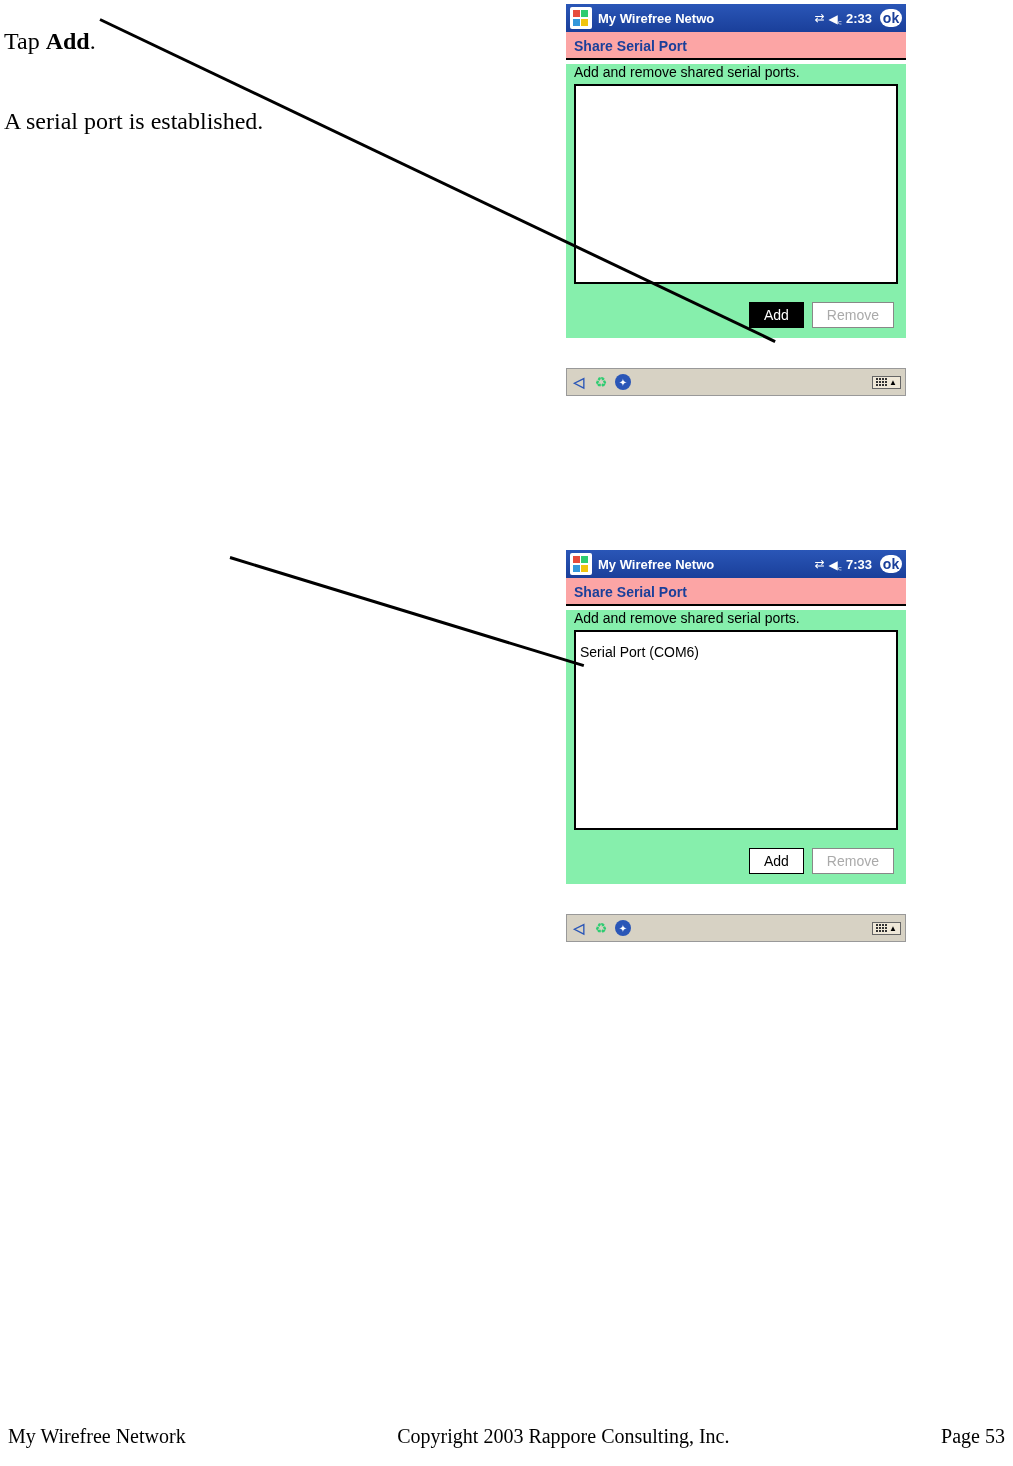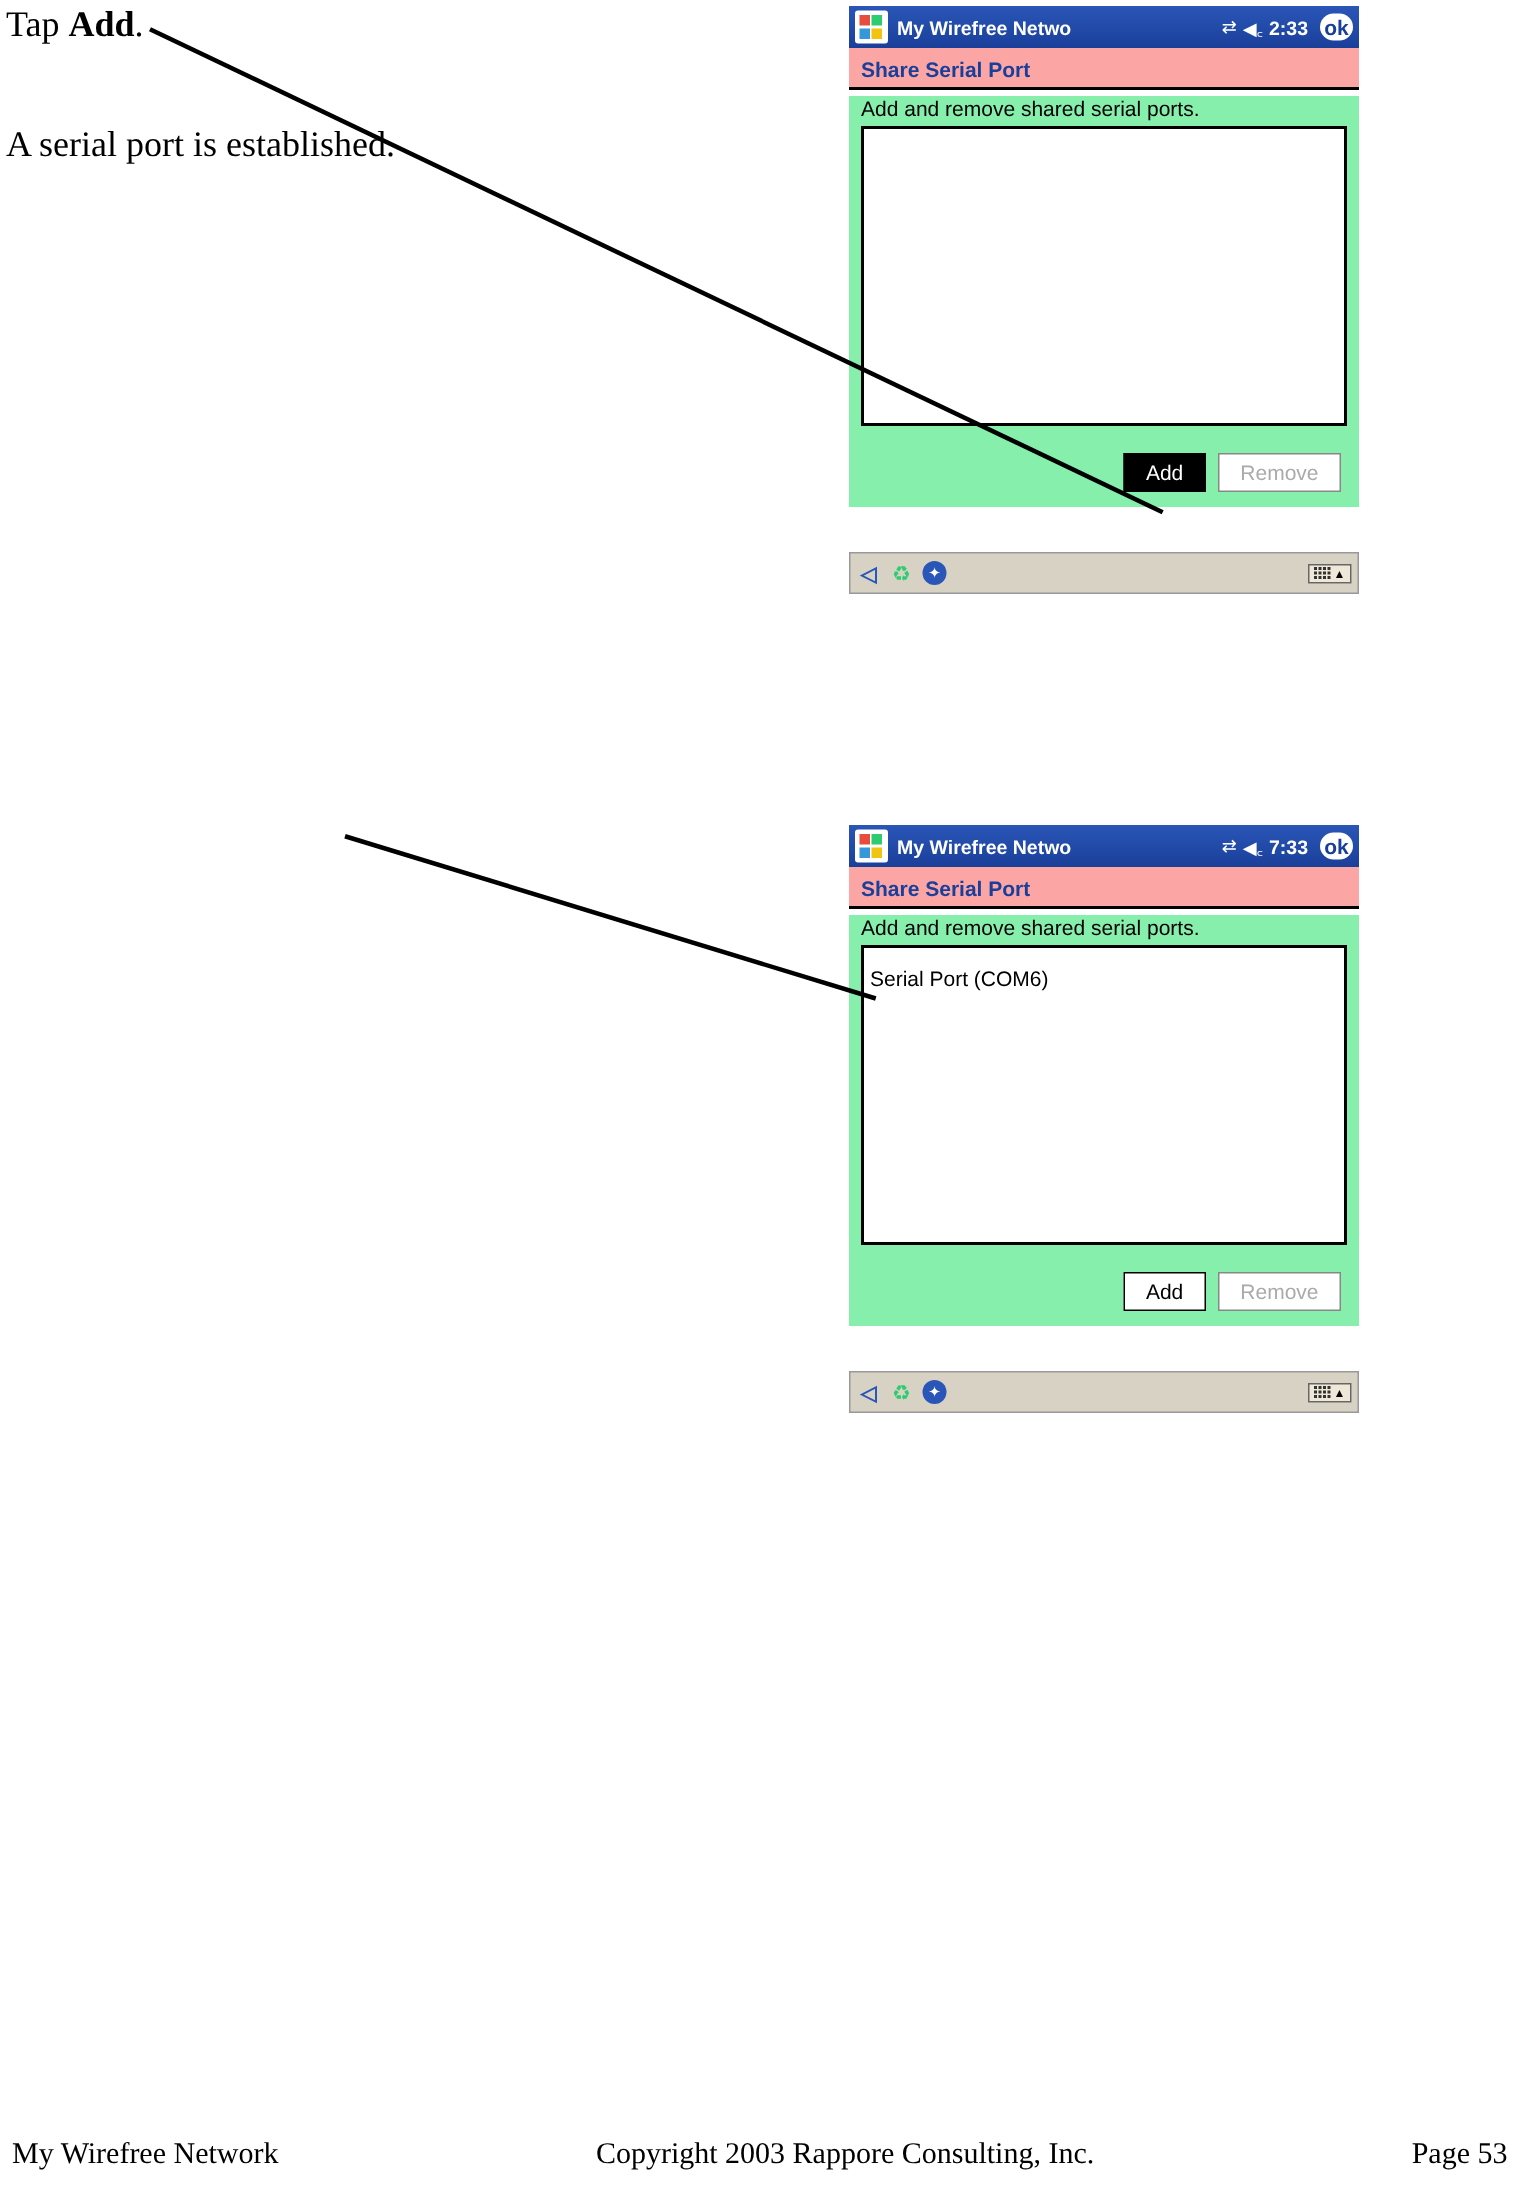--- a/index.html
+++ b/index.html
@@ -4,21 +4,21 @@
   <style>
     * { box-sizing: border-box; margin: 0; padding: 0; }
     body {
       width: 1013px;
       height: 1466px;
       background: #fff;
       font-family: "Times New Roman", serif;
       position: relative;
     }
     .page { position: relative; width: 100%; height: 100%; }
-    .instr { position: absolute; font-size: 24px; color: #000; }
+    .instr { position: absolute; font-size: 24px; color: #000; margin-top: 24px; }
     .instr .bold { font-weight: bold; }
     .footer {
       position: absolute;
       bottom: 18px;
       left: 0; right: 0;
       display: flex;
       justify-content: space-between;
       font-size: 20px;
       padding: 0 8px;
     }

